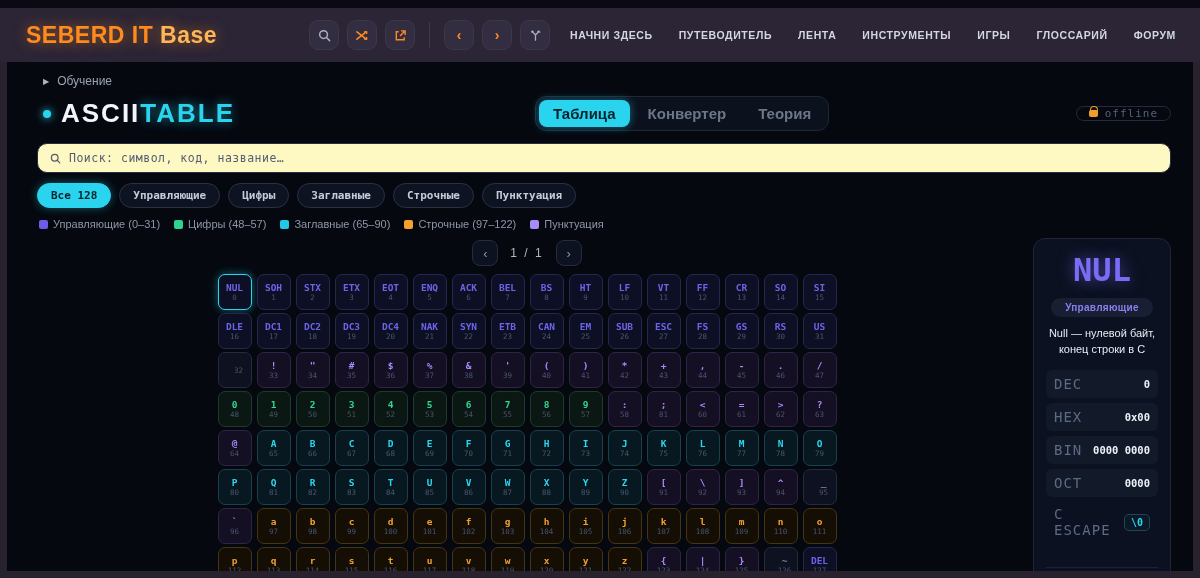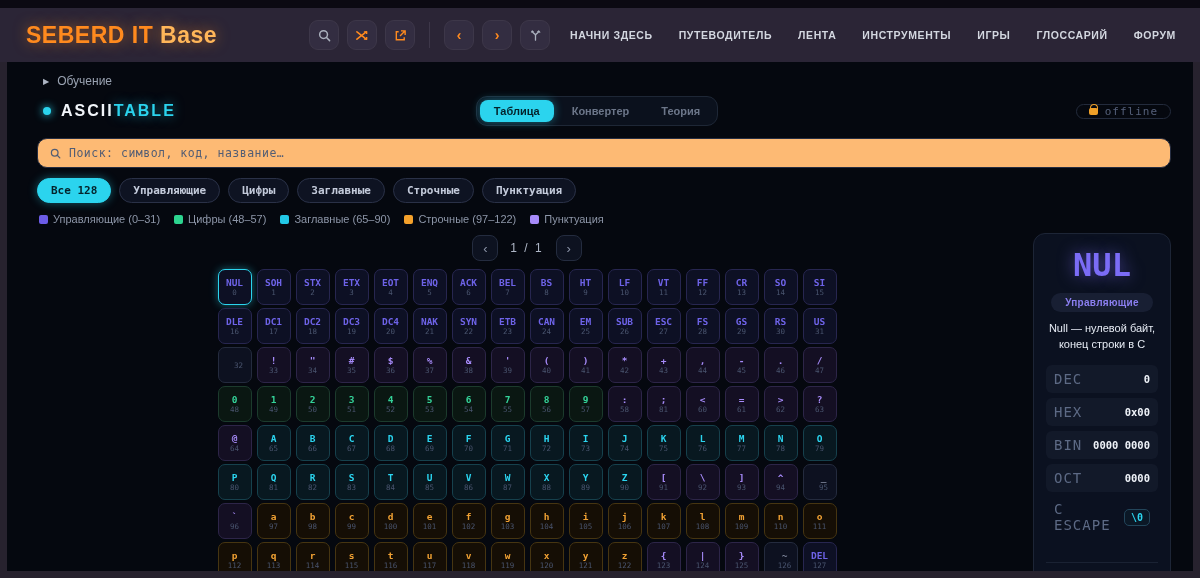--- a/index.html
+++ b/index.html
@@ -23,32 +23,32 @@
   .nav-item { font-size:10.5px; font-weight:700; letter-spacing:.6px; color:#d3d7e0; cursor:pointer; white-space:nowrap; }
 
   
   .shell { flex:1; background:#05080f; margin:0 7px; display:flex; flex-direction:column; padding:8px 22px 0 30px; min-height:0; }
 
   .breadcrumb { display:flex; align-items:center; gap:8px; color:#9aa3b2; font-size:12px; padding:4px 0 6px 6px; }
   .bc-arrow { font-size:8px; color:#aeb6c4; }
 
   .title-row { display:flex; align-items:center; padding:2px 0 8px 0; }
   .title-dot { width:8px; height:8px; border-radius:50%; background:#2bd4ee; box-shadow:0 0 8px #2bd4ee; margin:0 10px 0 6px; }
-  .page-title { font-size:16px; font-weight:900; letter-spacing:2px; font-family:"Liberation Sans", sans-serif;text-align:right; }
+  .page-title { font-size:26px; font-weight:900; letter-spacing:2px; font-family:"Liberation Sans", sans-serif;text-align:right; }
   .page-title .t1 { color:#f2f5fa; }
   .page-title .t2 { color:#2bd4ee; text-shadow:0 0 12px rgba(43,212,238,.6); }
   .tabs { margin-left:300px; display:flex; align-items:center; gap:4px; background:#0b111d; border:1px solid #1e2736; border-radius:11px; padding:3px; }
-  .tab { font-size:11px; font-weight:700; color:#6c7689; padding:5px 14px; border-radius:8px; cursor:pointer; white-space:nowrap; }
+  .tab { font-size:15px; font-weight:700; color:#6c7689; padding:5px 14px; border-radius:8px; cursor:pointer; white-space:nowrap; }
   .tab.active { background:#2bd4ee; color:#04232b; box-shadow:0 0 10px rgba(43,212,238,.45); }
   .offline { margin-left:auto; display:flex; align-items:center; gap:7px; border:1px solid #232b3c; border-radius:9px; padding:0 12px; }
   .lock { width:9px; height:7px; background:#f0a028; border-radius:2px; position:relative; display:inline-block; }
   .lock::before { content:""; position:absolute; left:1.5px; top:-4px; width:6px; height:5px; border:1.5px solid #f0a028; border-bottom:none; border-radius:4px 4px 0 0; }
   .offline-text { font-family:"DejaVu Sans Mono", monospace; font-size:11px; color:#55607a; letter-spacing:1px; }
 
-  .search-bar { display:flex; align-items:center; gap:8px; background:#fdba74; border:1px solid #262d41; border-radius:10px; height:30px; padding:8px 12px; margin:4px 0 10px 0; }
+  .search-bar { display:flex; align-items:center; gap:8px; background:#fef9c3; border:1px solid #262d41; border-radius:10px; height:30px; padding:8px 12px; margin:4px 0 10px 0; }
   .search-ph { font-family:"DejaVu Sans Mono", monospace; font-size:11.5px; color:#525d74; letter-spacing:.5px; }
 
   .chips { display:flex; gap:8px; align-items:center; margin-bottom:10px; }
   .chip { font-family:"DejaVu Sans Mono", monospace; font-size:11px; font-weight:700; color:#c4cbdb;
           border:1px solid #2a3147; background:#0e1322; border-radius:14px; padding:5px 13px; cursor:pointer; white-space:nowrap; }
   .chip.active { background:#2bd4ee; border-color:#2bd4ee; color:#04232b; box-shadow:0 0 10px rgba(43,212,238,.4); }
 
   .legend { display:flex; gap:14px; align-items:center; margin-bottom:8px; padding-left:2px; }
   .legend-item { display:flex; align-items:center; gap:5px; font-size:11px; color:#8d96a8; }
   .legend-sq { width:9px; height:9px; border-radius:2px; display:inline-block; }

